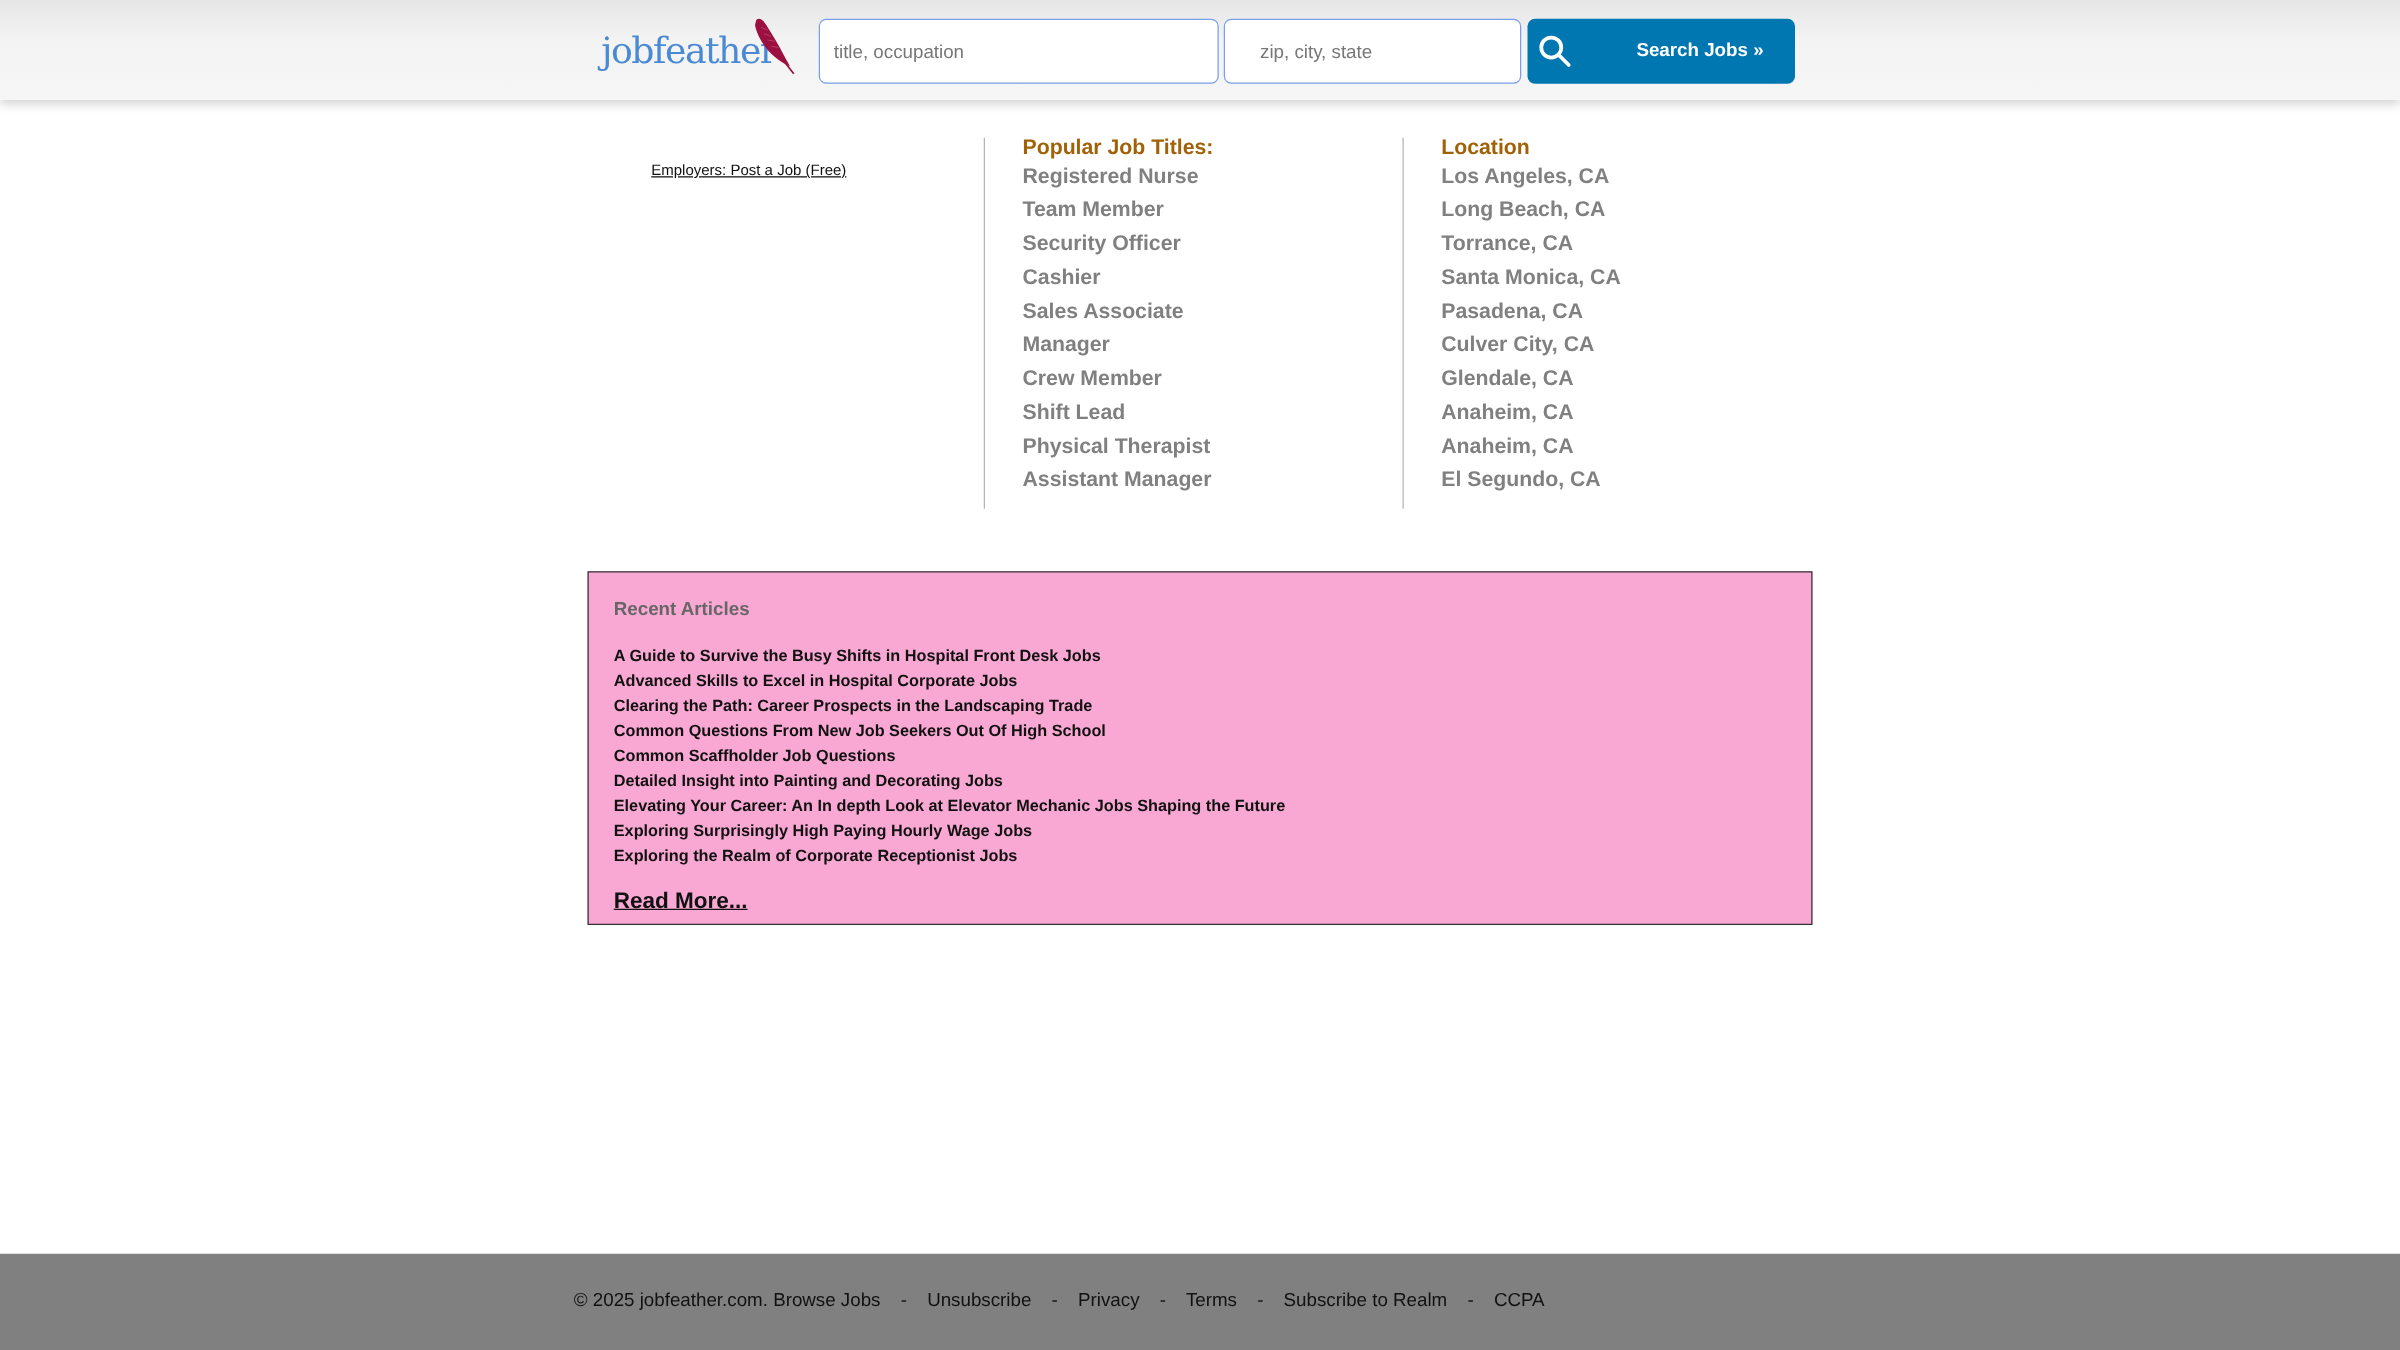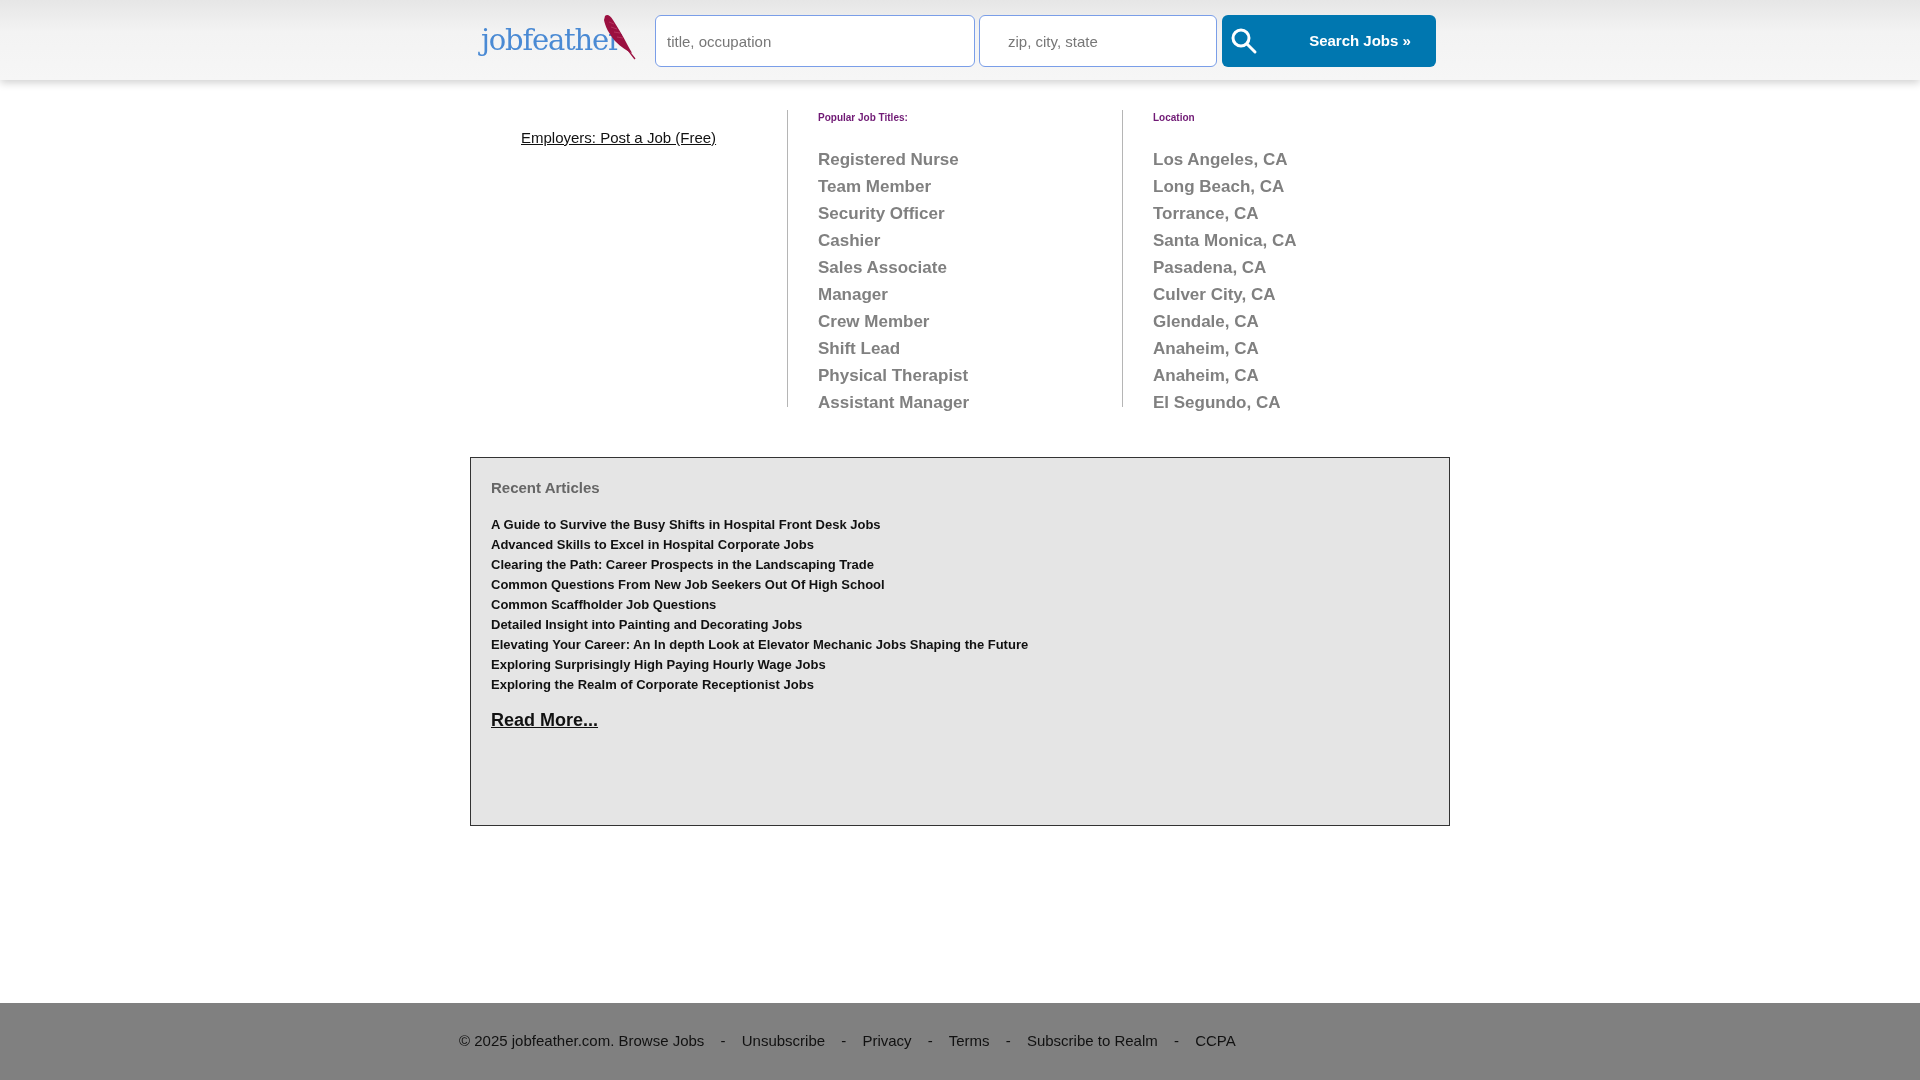--- a/index.html
+++ b/index.html
@@ -39,39 +39,39 @@
       background: #0077b0; border: none; border-radius: 6px; color: #ffffff;
       font-family: "Liberation Sans", sans-serif; font-weight: bold; font-size: 15px;
       cursor: pointer;
     }
     .search-icon { position: absolute; left: 8px; top: 12px; width: 28px; height: 28px; }
     .search-label { position: absolute; left: 68px; top: 0; width: 140px; line-height: 52px; text-align: center; }
 
     
     .employers-link {
       position: absolute; left: 521px; top: 129px;
-      font-size: 15px; color: #111111; text-decoration: underline;
+      font-size: 12px; color: #111111; text-decoration: underline;
     }
     .divider { position: absolute; top: 110px; width: 1px; height: 297px; background: #b5b5b5; }
     .divider-1 { left: 787px; }
     .divider-2 { left: 1122px; }
 
     .col { position: absolute; top: 109px; }
     .col-jobs { left: 818px; }
     .col-locations { left: 1153px; }
-    .col-heading { font-size: 10px; font-weight: bold; color: #701a75; line-height: 18px; margin-bottom: 19px; }
+    .col-heading { font-size: 17px; font-weight: bold; color: #a16207; line-height: 18px; }
     .col-item {
       display: block; font-size: 17px; font-weight: bold; color: #808080;
       line-height: 27px; text-decoration: none;
     }
 
     
     .articles-box {
-      position: absolute; left: 470px; top: 457px; width: 980px; height: 369px;
-      background: #e5e5e5; border: 1px solid #333333;
+      position: absolute; left: 470px; top: 457px; width: 980px; height: 283px;
+      background: #f9a8d4; border: 1px solid #333333;
       padding: 20px 20px 0 20px;
     }
     .articles-title { font-size: 15px; font-weight: bold; color: #666666; line-height: 18px; margin-top: 1px; margin-bottom: 18px; }
     .article-link {
       display: block; font-size: 13px; font-weight: bold; color: #111111;
       line-height: 20px; text-decoration: none;
     }
     .read-more {
       display: inline-block; margin-top: 15px; font-size: 18px; font-weight: bold;
       color: #111111; text-decoration: underline;

